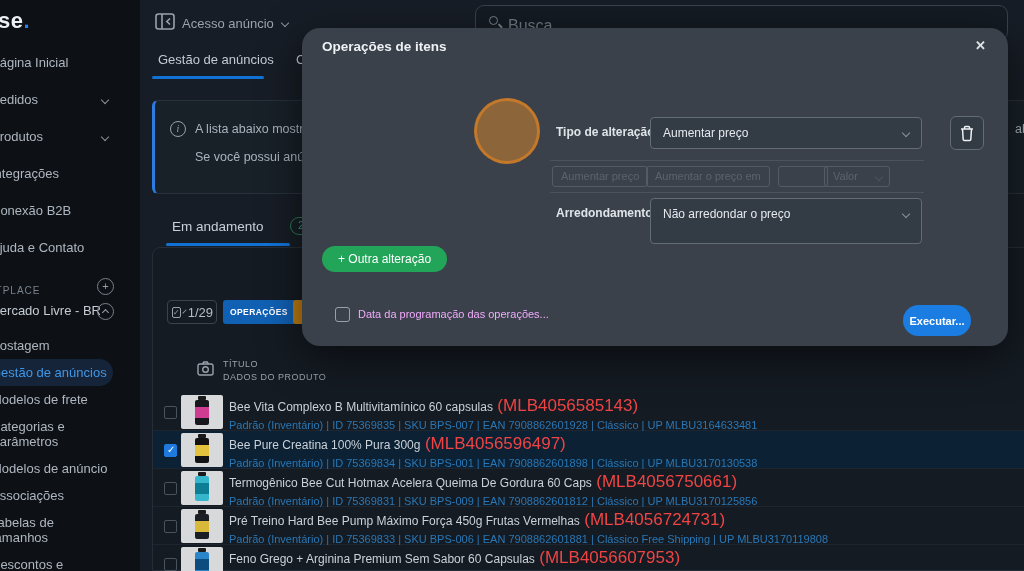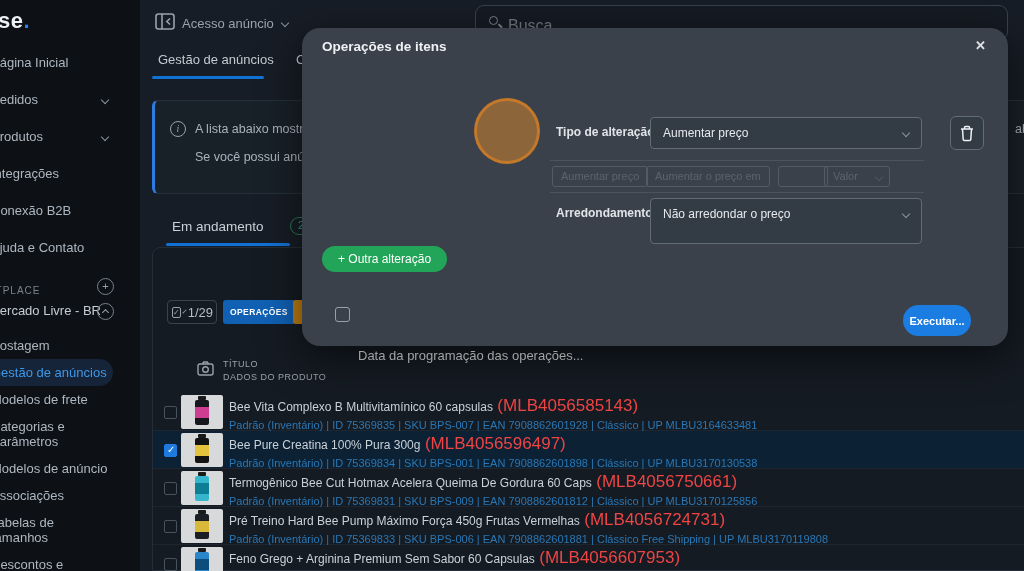--- a/index.html
+++ b/index.html
@@ -152,22 +152,22 @@
   .gb4 { left:272px; width:66px; }
   .gb4 .chev { position:absolute; right:7px; top:7px; }
   .round-label { left:254px; top:178px; }
   .round-select { left:348px; top:170px; width:272px; height:46px; }
   .add-btn { position:absolute; left:20px; top:218px; height:26px; background:#23a559;
     border:none; border-radius:14px; color:#fff; font-size:12px; padding:0 16px;
     font-family:"Liberation Sans",sans-serif; cursor:pointer; }
   .m-checkbox { position:absolute; left:33px; top:279px; width:15px; height:15px;
     border:1.5px solid #98a1ab; border-radius:3px; background:transparent;
     cursor:pointer; }
-  .m-cb-label { position:absolute; left:56px; top:280px; font-size:13px;
-    color:#a3a3a3;margin-top:40px; }
+  .m-cb-label { position:absolute; left:56px; top:280px; font-size:11px;
+    color:#f0abfc; }
   .exec-btn { position:absolute; left:601px; top:277px; width:68px; height:31px;
     background:#1b7de2; border:none; border-radius:16px; color:#fff; font-size:11px;
     font-weight:bold; font-family:"Liberation Sans",sans-serif; cursor:pointer; }
   .highlight-circle { position:absolute; left:172px; top:70px; width:66px;
     height:66px; border-radius:50%; background:rgba(209,131,47,0.55);
     border:3px solid rgba(205,125,40,0.85); z-index:25; pointer-events:none; }
 </style>
 </head>
 <body>
 

